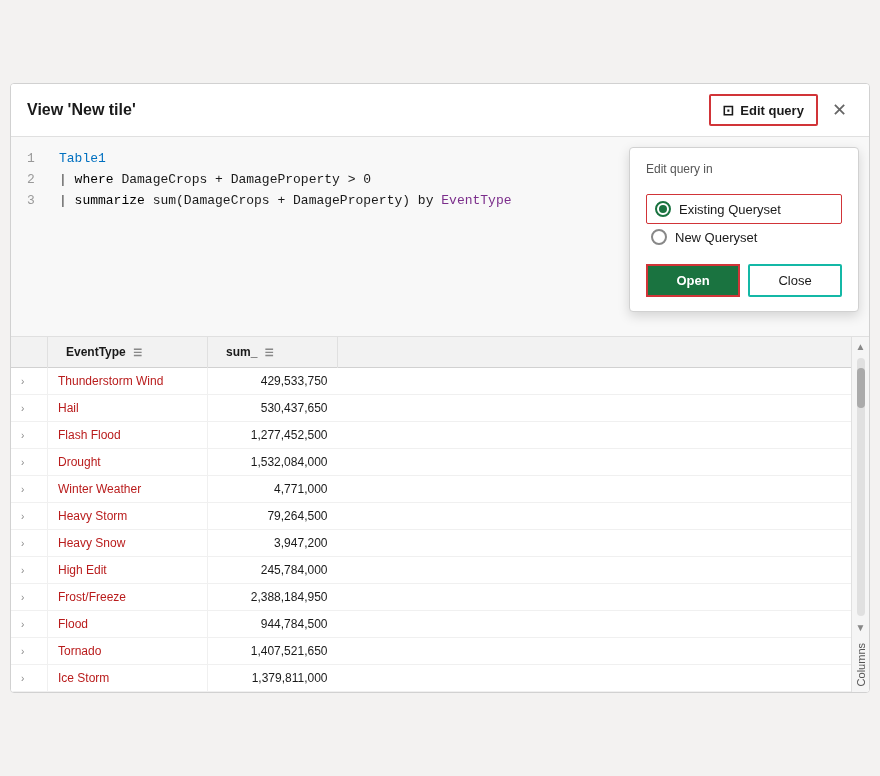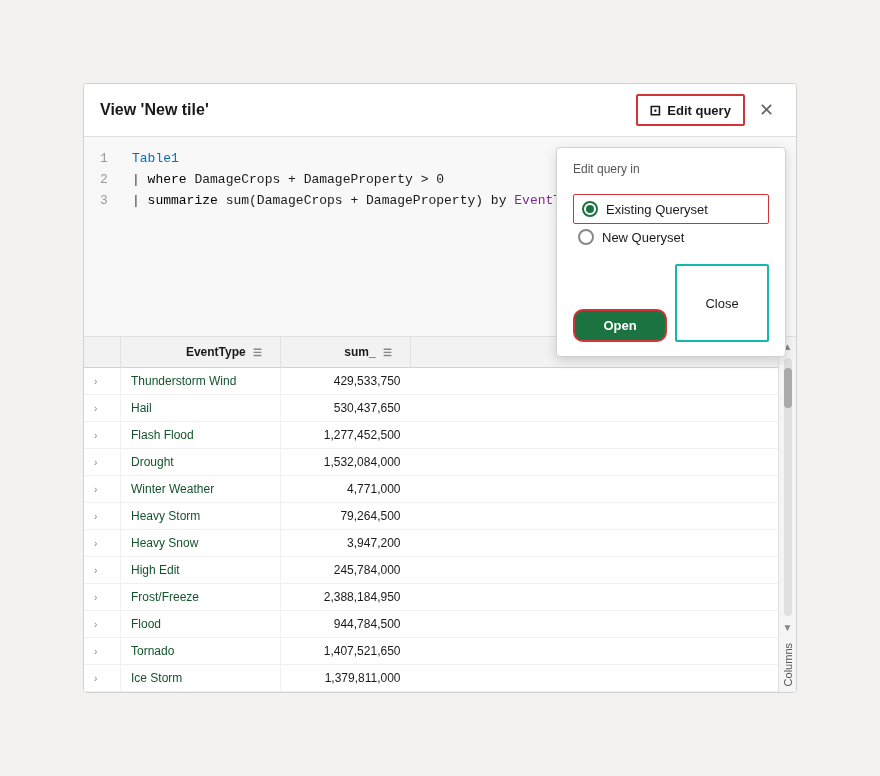--- a/index.html
+++ b/index.html
@@ -8,21 +8,21 @@
       font-size: 13px;
       background: #f3f2f1;
       display: flex;
       justify-content: center;
       align-items: center;
       width: 880px;
       height: 776px;
       overflow: hidden;
     }
     .main-container {
-      width: 714px;
+      width: 860px;
       background: #ffffff;
       border: 1px solid #d1d1d1;
       border-radius: 4px;
       overflow: hidden;
     }
     
     .header {
       display: flex;
       align-items: center;
       justify-content: space-between;
@@ -147,25 +147,24 @@
     .popup-actions {
       display: flex;
       gap: 8px;
     }
     .btn-open {
       flex: 1;
       padding: 7px 12px;
       background: #1a7340;
       color: #fff;
       border: 2px solid #d13438;
-      border-radius: 10px;
+      border-radius: 0;
       font-size: 13px;
       font-weight: 600;
       cursor: pointer;
-      margin-top: 45px;
     }
     .btn-close {
       flex: 1;
       padding: 7px 12px;
       background: #fff;
       color: #1a1a1a;
       border: 2px solid #14b8a6;
       border-radius: 2px;
       font-size: 13px;
       cursor: pointer;
@@ -181,21 +180,21 @@
     table {
       width: 100%;
       border-collapse: collapse;
     }
     thead tr {
       background: #f2f2f2;
       border-bottom: 1px solid #d1d1d1;
     }
     thead th {
       padding: 8px 18px;
-      text-align: right;
+      text-align: left;
       font-weight: 600;
       font-size: 12px;
       color: #1a1a1a;
       border-right: 1px solid #e0e0e0;
     }
     thead th:last-child { border-right: none; }
     .col-icon {
       font-size: 10px;
       color: #888;
       margin-left: 4px;
@@ -209,21 +208,21 @@
       color: #1a1a1a;
       border-right: 1px solid #f0f0f0;
     }
     tbody td:last-child { border-right: none; }
     .expand-arrow {
       color: #888;
       font-size: 10px;
       margin-right: 4px;
       cursor: pointer;
     }
-    .event-name { color: #14532d; cursor: pointer; }
+    .event-name { color: #b91c1c; cursor: pointer; }
     .sum-value { text-align: right; display: block; color: #1a1a1a; }
     .col-event { width: 160px; }
     .col-sum { width: 130px; margin-left: 30px; }
     
     .scrollbar-side {
       position: absolute;
       right: 0;
       top: 0;
       bottom: 0;
       width: 18px;

